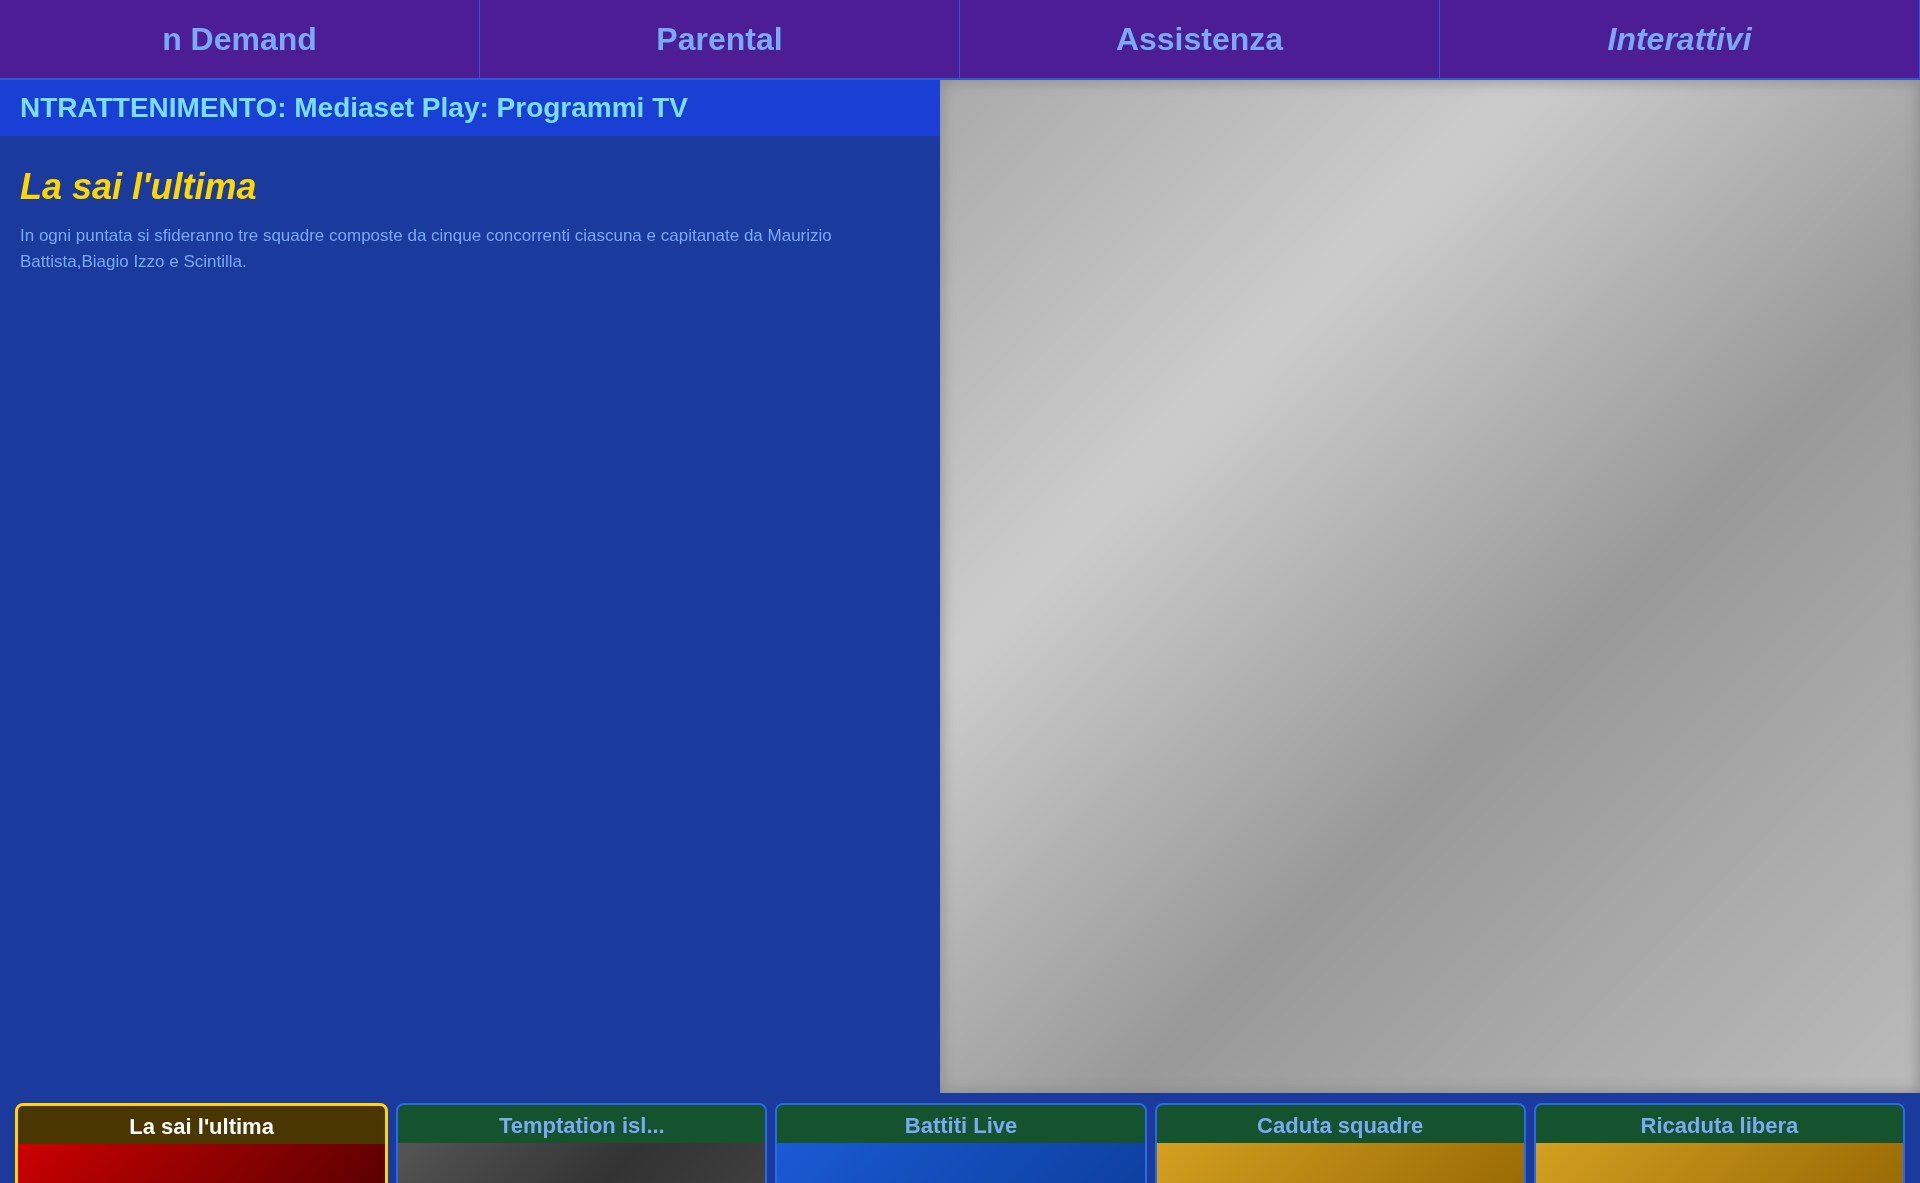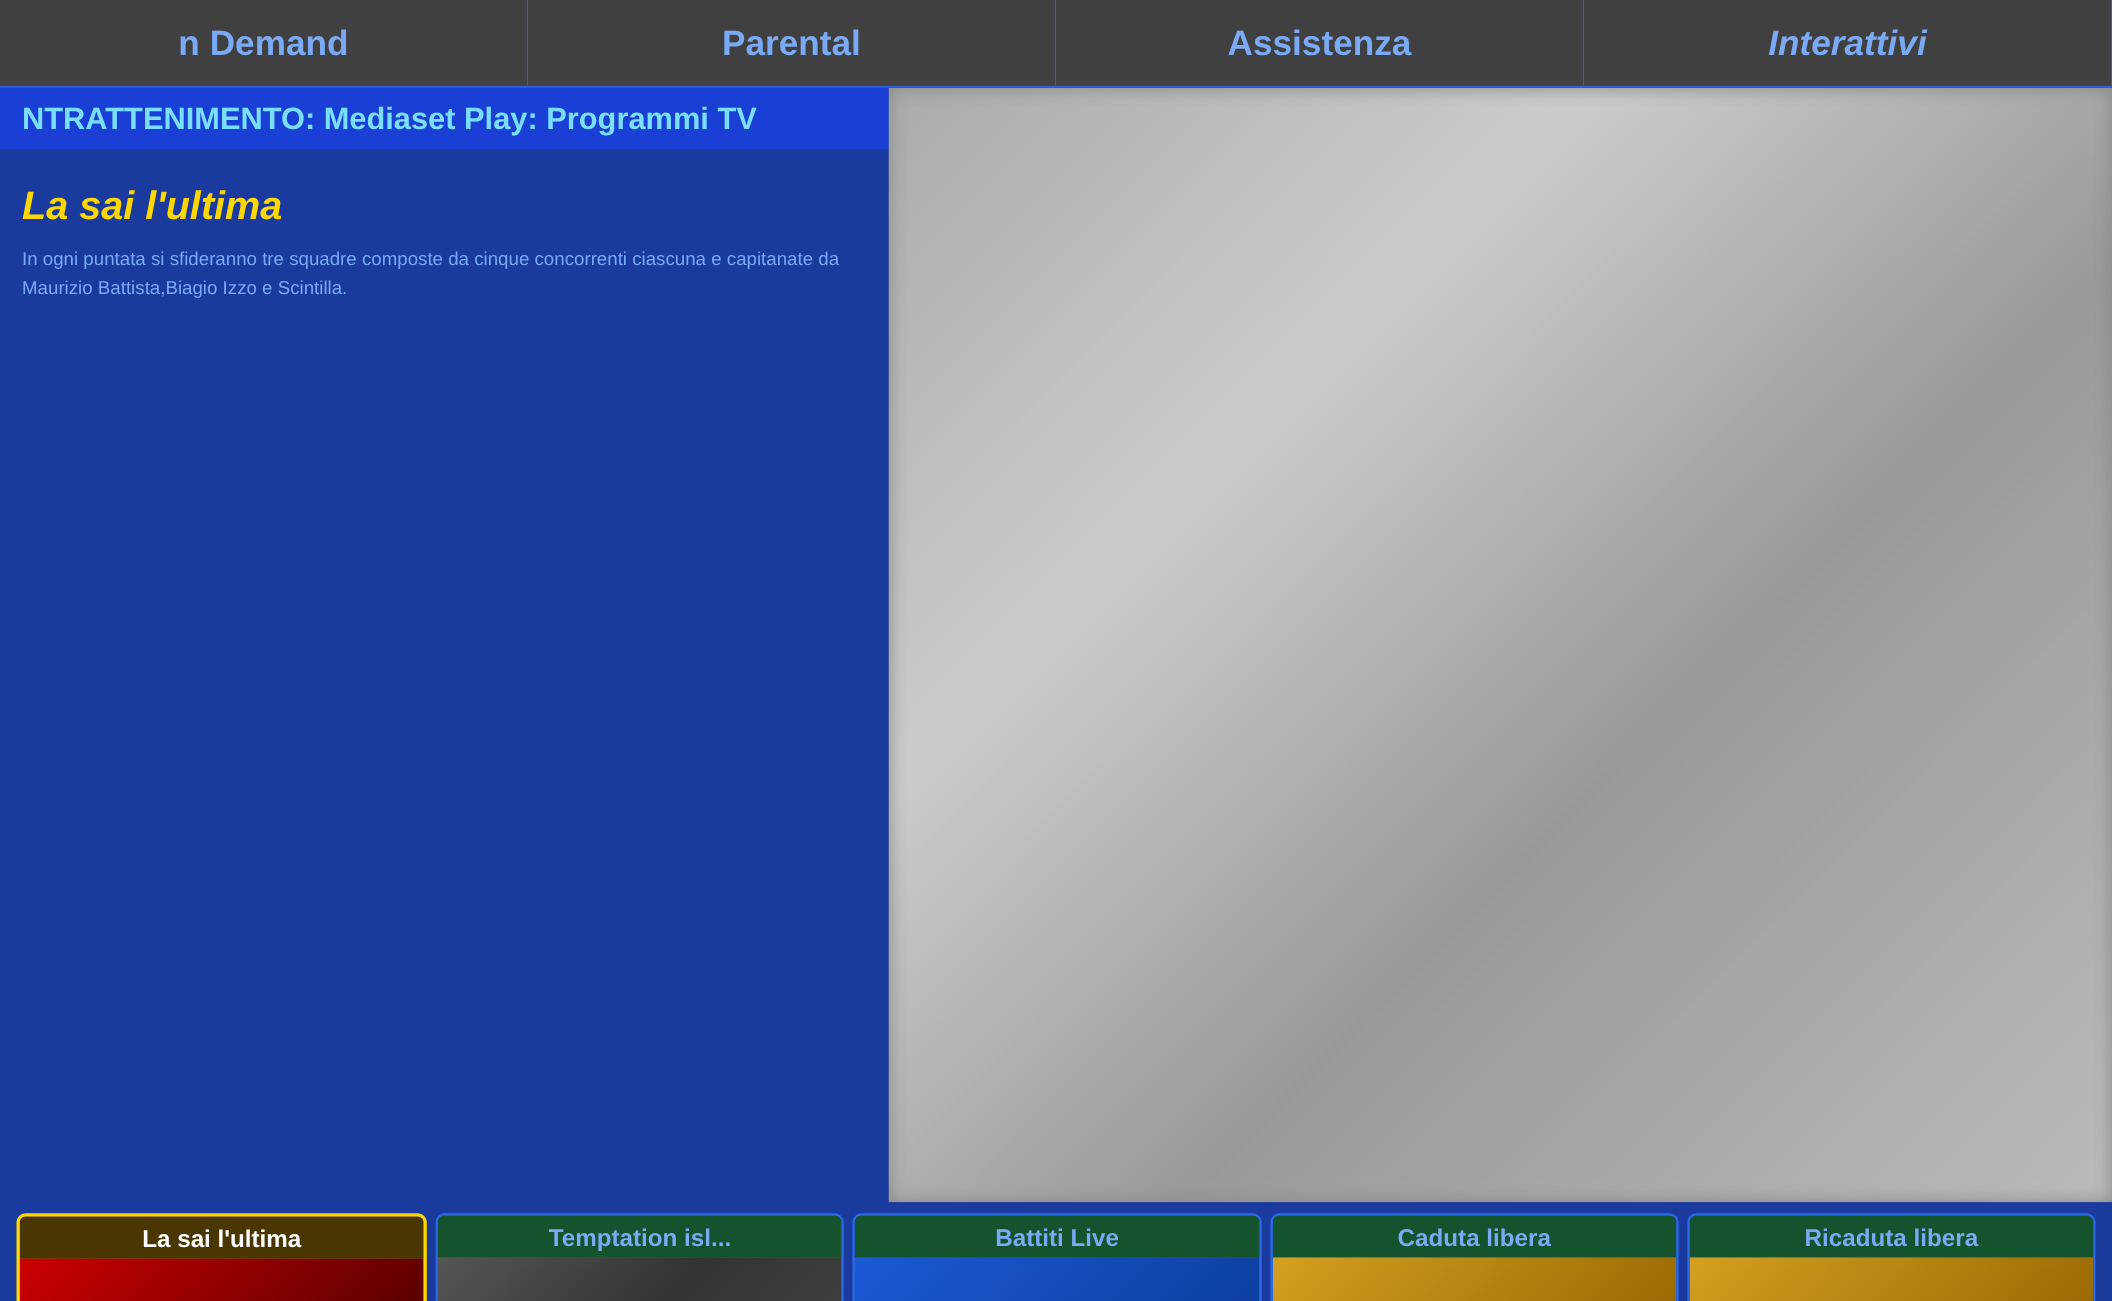--- a/index.html
+++ b/index.html
@@ -10,21 +10,21 @@
       font-family: Arial, sans-serif;
       overflow: hidden;
       position: relative;
     }
 
     
     .top-nav {
       display: flex;
       width: 100%;
       height: 80px;
-      background: #404040;
+      background: #4c1d95;
       border-bottom: 2px solid #2a5ad4;
     }
     .nav-item {
       flex: 1;
       display: flex;
       align-items: center;
       justify-content: center;
       font-size: 32px;
       font-weight: bold;
       color: #7aaaf5;
@@ -37,21 +37,21 @@
 
     
     .main-content {
       display: flex;
       width: 100%;
       height: calc(100% - 80px - 90px);
     }
 
     
     .left-panel {
-      width: 808px;
+      width: 940px;
       padding: 0;
       display: flex;
       flex-direction: column;
     }
 
     
     .breadcrumb-bar {
       background: #1a3fd4;
       padding: 12px 20px;
       margin-bottom: 20px;
@@ -278,21 +278,21 @@
     </div>
 
     <div class="grid-item">
       <div class="grid-item-title">Battiti Live</div>
       <div class="grid-item-image">
         <div class="thumb-battiti"></div>
       </div>
     </div>
 
     <div class="grid-item">
-      <div class="grid-item-title">Caduta libera</div>
+      <div class="grid-item-title">Caduta squadre</div>
       <div class="grid-item-image">
         <div class="thumb-caduta"></div>
       </div>
     </div>
 
     <div class="grid-item">
       <div class="grid-item-title italic">Ricaduta libera</div>
       <div class="grid-item-image">
         <div class="thumb-ricaduta"></div>
       </div>

